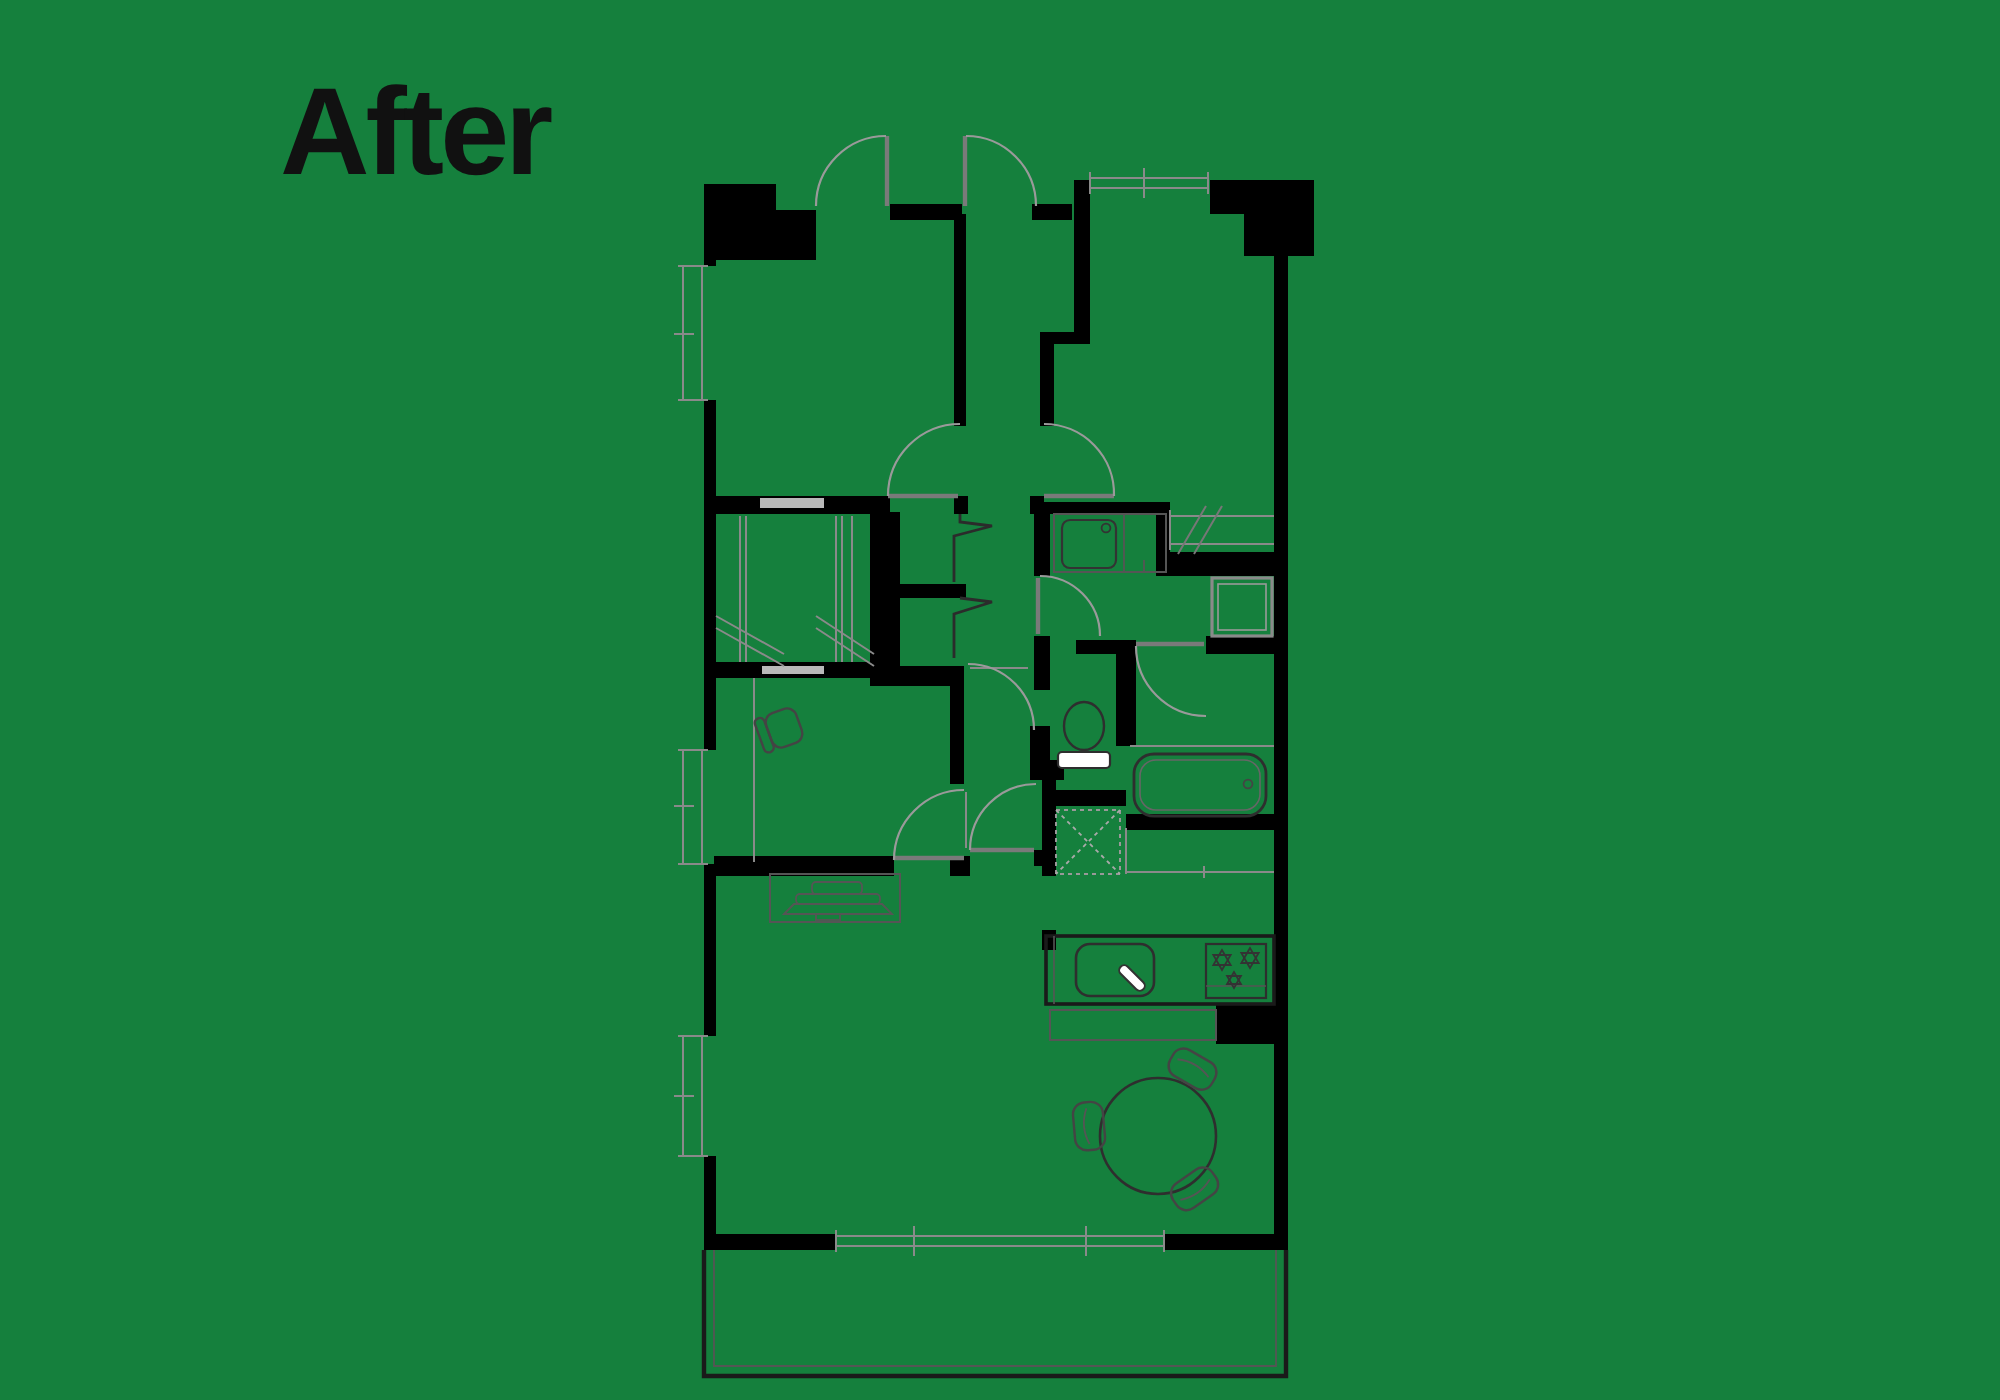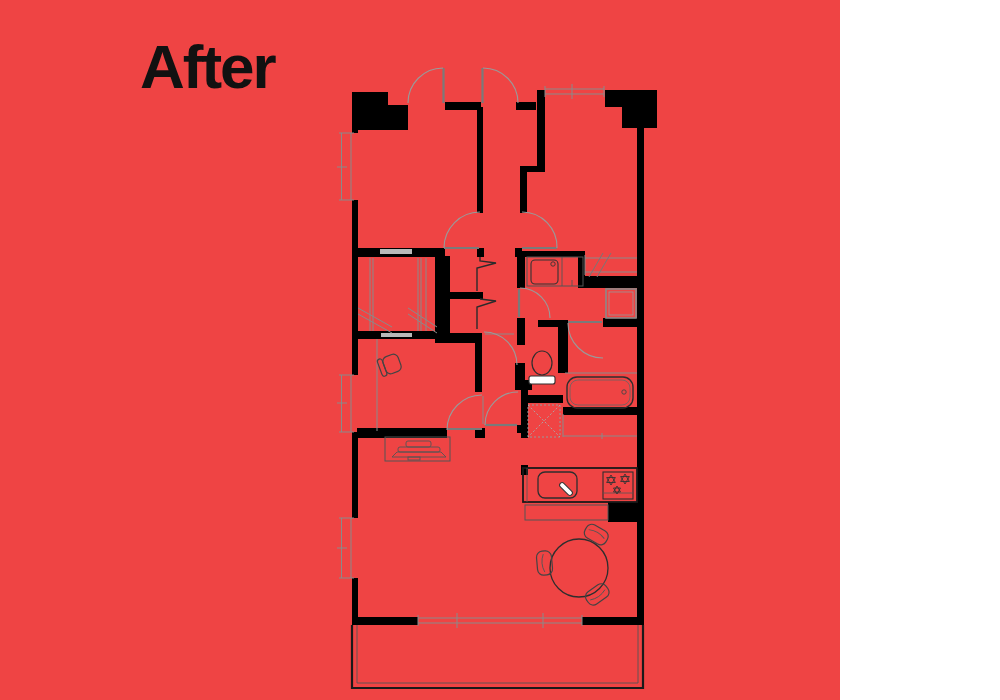--- a/index.html
+++ b/index.html
@@ -1,16 +1,16 @@
 <!DOCTYPE html>
 <html><head>
 <meta charset="utf-8">
 <style>
   html,body{margin:0;padding:0;background:#ffffff;}
-  #stage{position:relative;width:840px;height:700px;background:#ef4444;overflow:hidden;
+  #stage{position:relative;width:1000px;height:700px;background:#15803d;overflow:hidden;
          font-family:"Liberation Sans", sans-serif;}
   #plan-svg{position:absolute;left:0;top:0;}
   .title{position:absolute;left:140px;top:36px;font-weight:bold;font-size:62px;
          letter-spacing:-2px;color:#111;line-height:1;}
 </style>
 </head>
 <body>
 
 <div id="stage">
   <div class="title">After</div>

